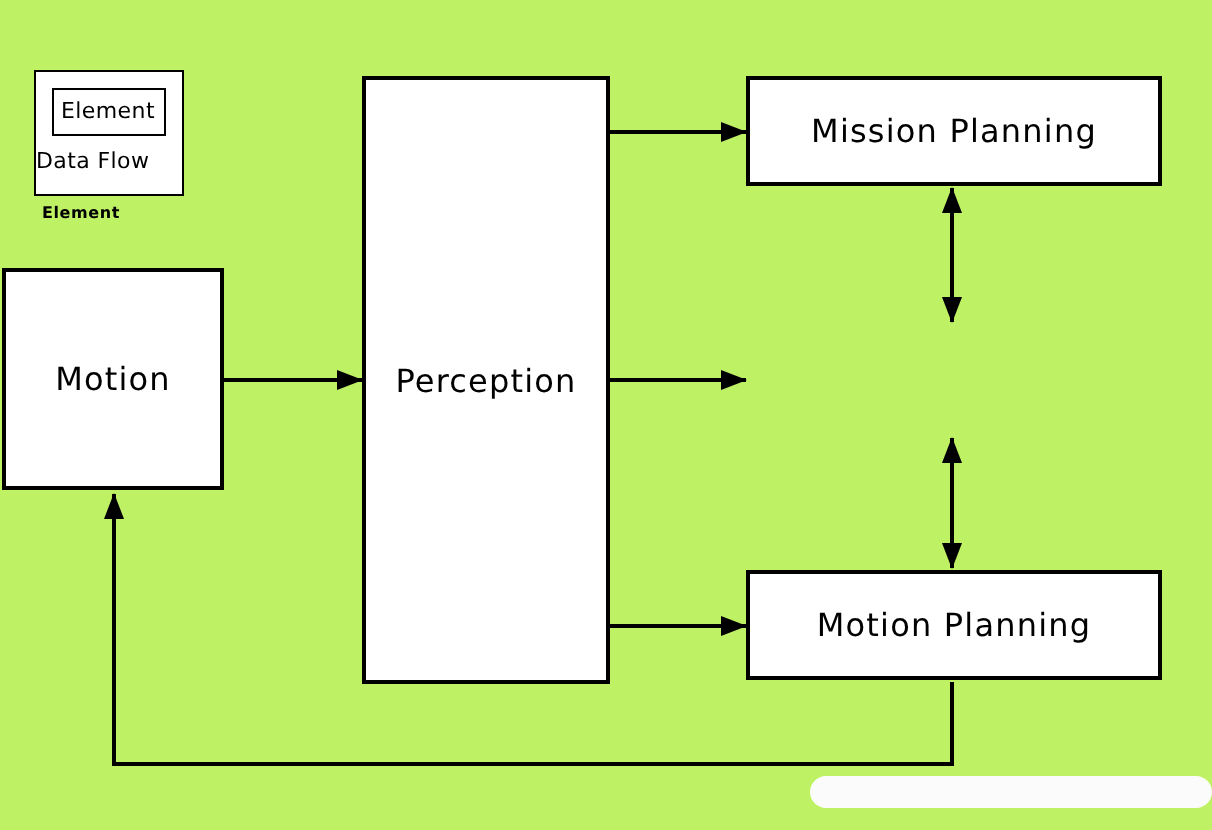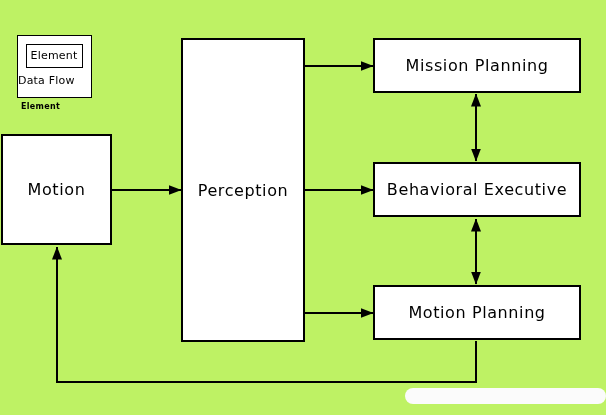--- a/index.html
+++ b/index.html
@@ -127,23 +127,20 @@
   </div>
 
   <div class="node node-mission">
     <span>Mission Planning</span>
   </div>
 
   <div class="node node-perception">
     <span>Perception</span>
   </div>
 
-  <div class="node node-behavioral">
-    <span>Behavioral Executive</span>
-  </div>
 
   <div class="node node-motion">
     <span>Motion Planning</span>
   </div>
 
   <div class="corner-artifact"></div>
 
 </div>
 
 </body></html>

